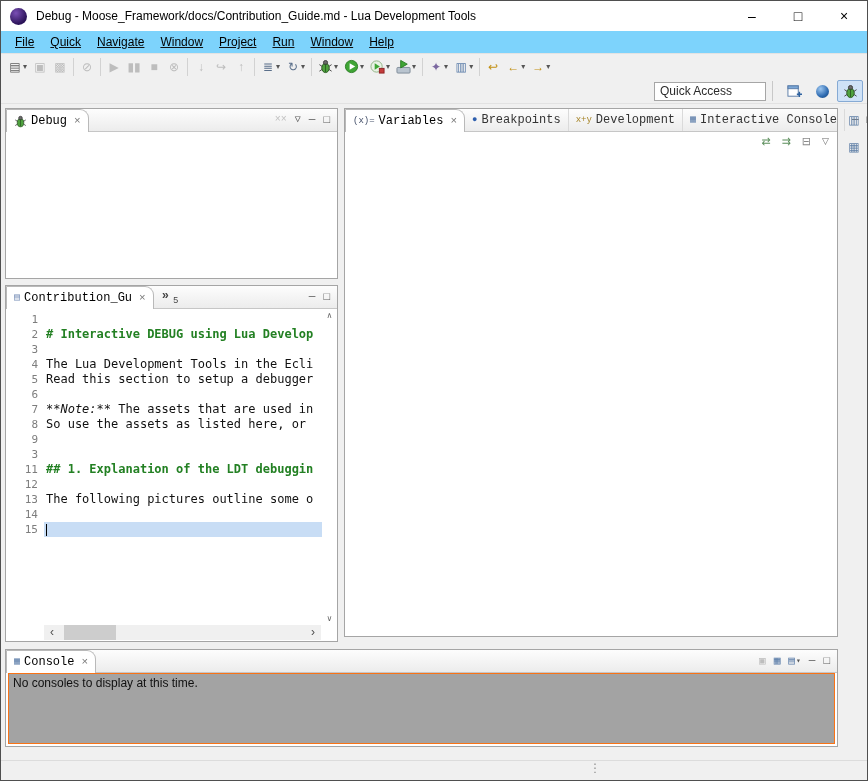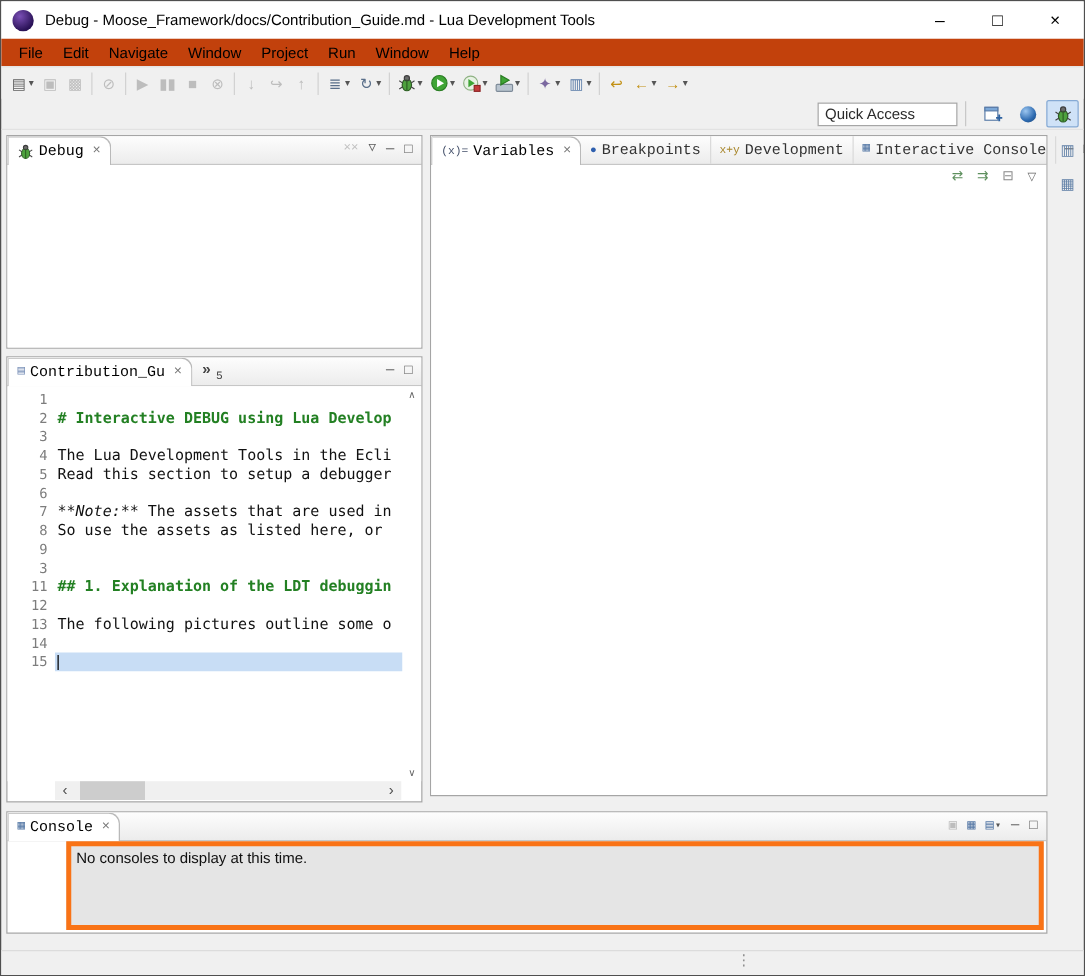--- a/index.html
+++ b/index.html
@@ -12,22 +12,22 @@
               display:flex; align-items:center; }
   .app-icon { width:17px; height:17px; margin:0 9px; border-radius:50%;
               background: radial-gradient(circle at 35% 30%, #7a4fb5, #2a1257 70%);
               flex:0 0 auto; }
   .title-text { font-size:12px; color:#000; white-space:nowrap; }
   .win-controls { margin-left:auto; display:flex; height:100%; }
   .win-btn { width:46px; display:flex; align-items:center; justify-content:center;
              font-size:14px; color:#000; }
 
   
-  .menubar { position:absolute; top:30px; left:0; right:0; height:22px; background:#c2410c;
-             display:flex; align-items:center; padding-left:6px; }
+  .menubar { position:absolute; top:30px; left:0; right:0; height:22px; background:#7dd3fc;
+             display:flex; align-items:center; padding-left:6px;text-decoration:underline; }
   .menu-item { padding:3px 8px; color:#000; }
 
   
   .toolbar { position:absolute; top:52px; left:0; right:0; height:26px; background:#f0f0f0;
              border-top:1px solid #e3e3e3; display:flex; align-items:center; padding-left:4px; }
   .tbtn { height:22px; display:flex; align-items:center; justify-content:center; padding:0 3px; }
   .ticon { min-width:14px; text-align:center; font-size:12px; color:#5f5f5f; line-height:1; }
   .ticon svg { display:block; }
   .tbtn.disabled .ticon { color:#bdbdbd; }
   .tcaret { font-size:8px; color:#555; margin-left:1px; }
@@ -92,22 +92,22 @@
   .hs-thumb { position:absolute; left:4px; width:52px; top:0; bottom:0; background:#cdcdcd; }
 
   
   .view-toolbar { position:absolute; top:27px; right:8px; display:flex; gap:11px;
                   align-items:center; z-index:2; }
   .vbtn { font-size:11px; line-height:1; color:#5d8f5d; }
   .vbtn.gray { color:#8a8a8a; }
   .vbtn.menu { color:#666; font-size:9px; }
 
   
-  .console-content { position:absolute; top:23px; left:2px; right:2px; bottom:2px; background:#e5e5e5;
-                     border:4px solid #f97316; color:#101010; padding:2px 4px;margin-left:45px; }
+  .console-content { position:absolute; top:23px; left:2px; right:2px; bottom:2px; background:#a3a3a3;
+                     border:1px solid #f97316; color:#101010; padding:2px 4px; }
   .cbtn { font-size:11px; line-height:1; color:#5a7ca8; display:flex; align-items:center; }
   .cbtn.disabled { color:#bdbdbd; }
 
   
   .right-trim { position:absolute; top:103px; right:0; width:26px; bottom:20px;
                 display:flex; flex-direction:column; align-items:center; padding-top:7px; gap:9px; }
   .trim-btn { width:20px; height:18px; display:flex; align-items:center; justify-content:center;
               color:#5f7fa6; font-size:12px; }
   .statusbar { position:absolute; left:0; right:0; bottom:0; height:20px; background:#f0f0f0;
                border-top:1px solid #dcdcdc; }
@@ -123,21 +123,21 @@
     <span class="title-text">Debug - Moose_Framework/docs/Contribution_Guide.md - Lua Development Tools</span>
     <div class="win-controls">
       <span class="win-btn">–</span>
       <span class="win-btn">□</span>
       <span class="win-btn">×</span>
     </div>
   </div>
 
   <div class="menubar">
     <span class="menu-item">File</span>
-    <span class="menu-item">Edit</span>
+    <span class="menu-item">Quick</span>
     <span class="menu-item">Navigate</span>
     <span class="menu-item">Window</span>
     <span class="menu-item">Project</span>
     <span class="menu-item">Run</span>
     <span class="menu-item">Window</span>
     <span class="menu-item">Help</span>
   </div>
 
   <div class="toolbar">
       <span class="tbtn">

